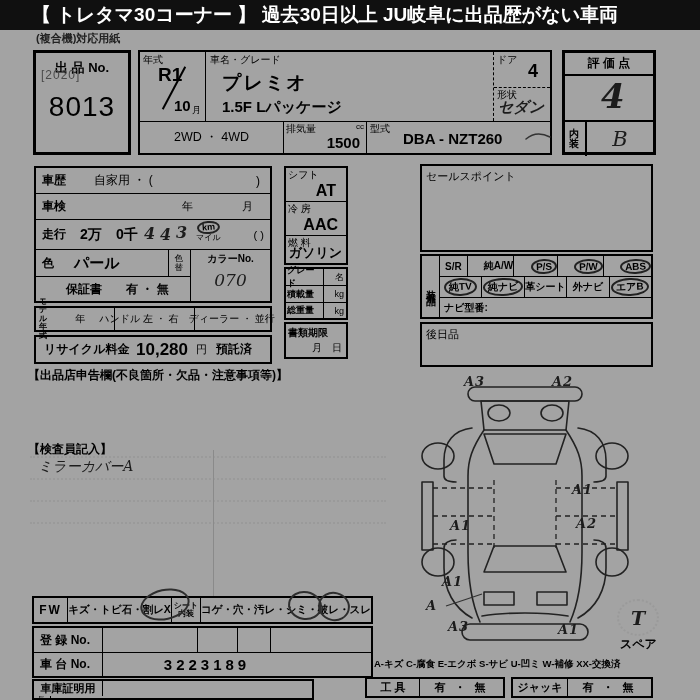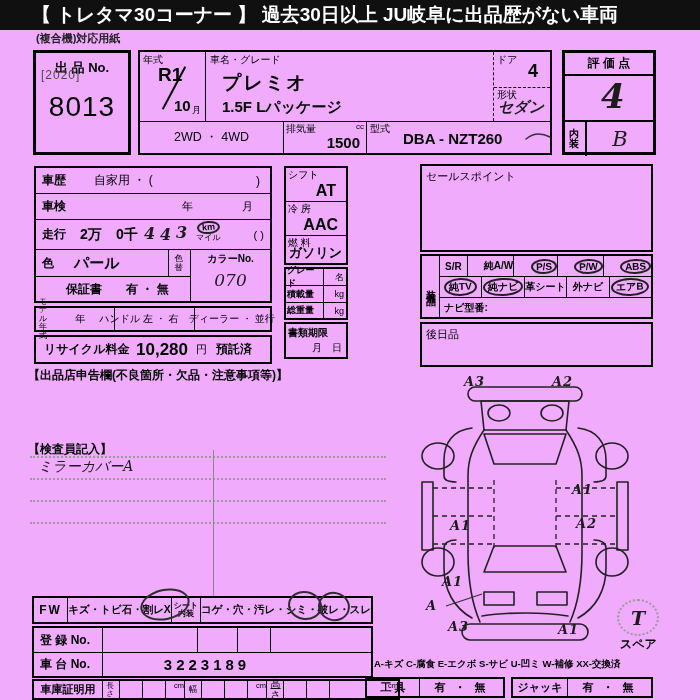--- a/index.html
+++ b/index.html
@@ -1,16 +1,16 @@
 <!DOCTYPE html>
 <html><head>
 <meta charset="utf-8">
 <style>
   html,body{margin:0;padding:0;background:#e8e8e8}
-  #page{position:relative;width:700px;height:700px;background:#f0abfc;overflow:hidden;
+  #page{position:relative;width:700px;height:700px;background:#a3a3a3;overflow:hidden;
         font-family:"Liberation Sans","DejaVu Sans",sans-serif;color:#000}
   .abs{position:absolute}
   .bd2{border:2px solid #000;box-sizing:border-box}
   .bd3{border:3px solid #000;box-sizing:border-box}
   .lbl{font-size:10px;line-height:1.1}
   .b{font-weight:bold}
   .hand{font-family:"DejaVu Serif",serif;font-style:italic;color:#1c1c1c}
   .hand-oval{display:inline-block;border:2px solid #222;border-radius:50%;padding:0 3px;transform:rotate(-4deg)}
   .dotline{position:absolute;border-bottom:2px dotted #9a9a9a}
   .row{display:flex;box-sizing:border-box}
@@ -140,21 +140,21 @@
         </div>
       </div>
       <div style="flex:1;border-left:1px solid #000;position:relative;">
         <span class="b" style="font-size:10px;position:absolute;top:2px;left:0;width:100%;text-align:center;">カラーNo.</span>
         <span class="hand" style="font-size:17px;position:absolute;top:20px;left:0;width:100%;text-align:center;">070</span>
       </div>
     </div>
   </div>
 
   <div class="abs bd2 row" style="left:34px;top:306px;width:238px;height:26px;align-items:center;">
-    <span class="stack" style="margin-left:3px;">
+    <span class="stack" style="margin-left:3px;font-weight:bold;">
       <span style="font-size:8px;">モデル</span>
       <span style="font-size:8px;">年式</span>
     </span>
     <span style="font-size:10px;margin-left:28px;">年</span>
     <span class="vthin" style="left:78px;top:0;height:100%;"></span>
     <span style="font-size:10px;margin-left:14px;white-space:nowrap;">ハンドル 左 ・ 右</span>
     <span class="vthin" style="left:158px;top:0;height:100%;"></span>
     <span style="font-size:10px;margin-left:10px;white-space:nowrap;">ディーラー ・ 並行</span>
   </div>
 
@@ -345,21 +345,21 @@
       <span class="vthin" style="left:203px;top:0;height:100%;"></span>
       <span class="vthin" style="left:236px;top:0;height:100%;"></span>
     </div>
     <div class="row" style="height:23px;position:relative;align-items:center;">
       <span class="b" style="width:68px;font-size:12px;padding-left:6px;box-sizing:border-box;">車 台 No.</span>
       <span class="vthin" style="left:68px;top:0;height:100%;"></span>
       <span class="b" style="position:absolute;left:68px;width:210px;text-align:center;font-size:15px;letter-spacing:4px;">3223189</span>
     </div>
   </div>
 
-  <div class="abs bd2 row" style="left:32px;top:679px;width:368px;height:21px;align-items:stretch;font-size:9px;">
+  <div class="abs bd2 row" style="left:32px;top:679px;width:282px;height:21px;align-items:stretch;font-size:9px;flex-direction:column;">
     <div style="width:68px;border-right:1px solid #000;display:flex;align-items:center;justify-content:center;">
       <span class="b" style="font-size:11px;white-space:nowrap;">車庫証明用</span>
     </div>
     <div style="width:16px;border-right:1px solid #000;display:flex;align-items:center;justify-content:center;">
       <span style="font-size:7.5px;width:9px;line-height:1.05;display:inline-block;">長さ</span>
     </div>
     <div style="width:22px;border-right:1px solid #000;"></div>
     <div style="width:22px;border-right:1px solid #000;"></div>
     <div style="width:18px;border-right:1px solid #000;display:flex;align-items:flex-start;justify-content:flex-end;">
       <span style="font-size:7.5px;">cm</span>

